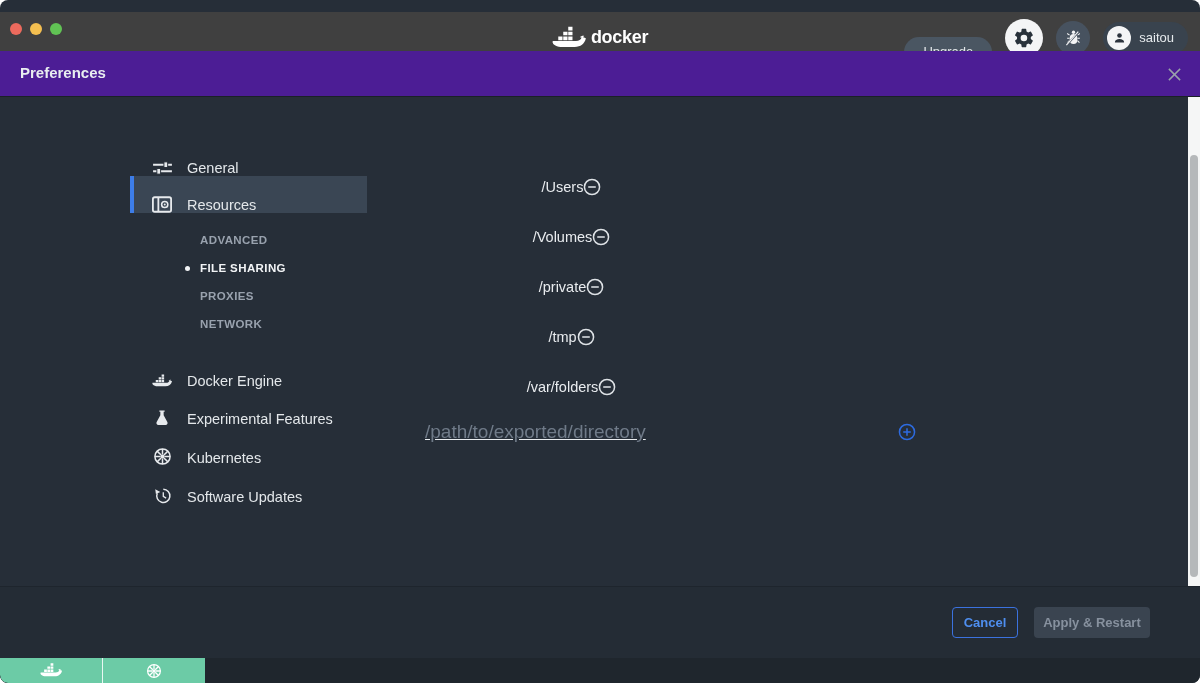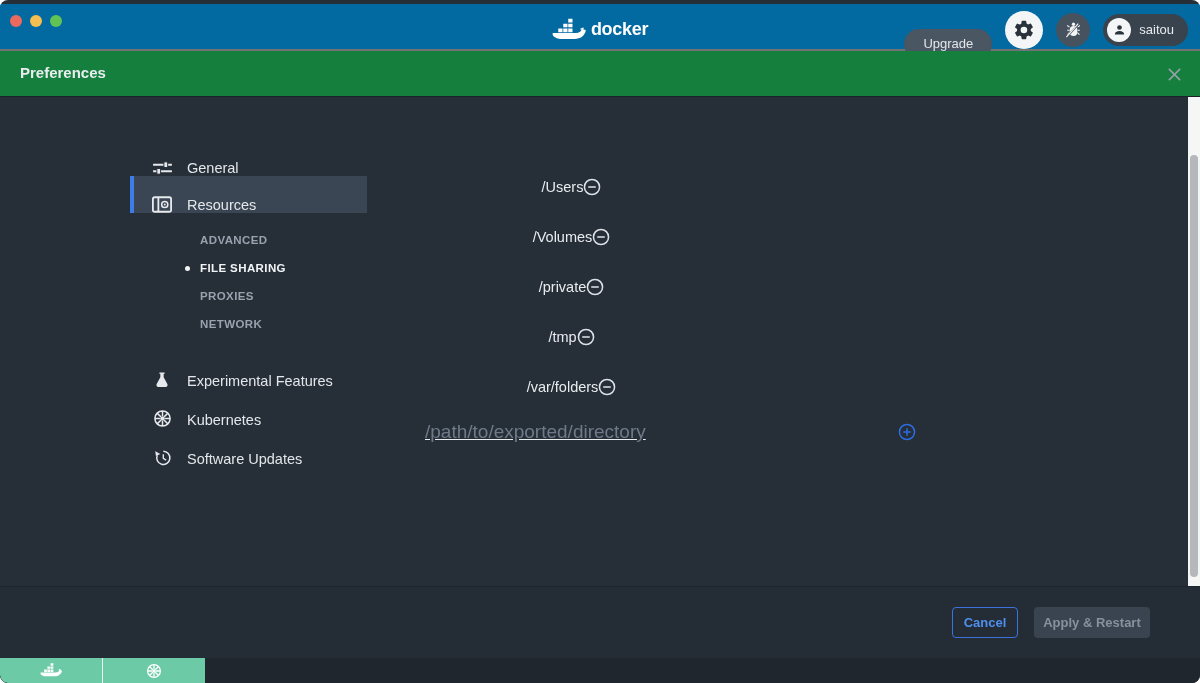--- a/index.html
+++ b/index.html
@@ -1,38 +1,38 @@
 <!DOCTYPE html>
 <html><head>
 <meta charset="utf-8">
 <style>
   * { margin:0; padding:0; box-sizing:border-box; }
   html,body { background:#ffffff; }
   body { font-family:"Liberation Sans","DejaVu Sans",sans-serif; width:1200px; height:683px; overflow:hidden; }
   .window { position:relative; width:1200px; height:683px; background:#262E38; border-radius:8px; overflow:hidden; }
 
   
-  .topbar { position:absolute; top:4px; left:0; right:0; height:51px; background:#0369a1; border-bottom:6px solid #737373; }
+  .topbar { position:absolute; top:12px; left:0; right:0; height:51px; background:#404040; border-bottom:1px solid #737373; }
   .traffic { position:absolute; top:11px; left:10px; display:flex; gap:8px; }
   .light { width:12px; height:12px; border-radius:50%; }
   .light.red{ background:#EC6A5D; } .light.yellow{ background:#F4BF50; } .light.green{ background:#61C354; }
   .brand { position:absolute; top:0; left:50%; transform:translateX(-50%); height:51px; display:flex; align-items:center; gap:5px; color:#fff; }
   .brand svg { display:block; }
   .brand-text { font-size:18px; font-weight:bold; letter-spacing:-0.3px; color:#fff; }
   .topbar-right { position:absolute; top:0; right:12px; height:51px; display:flex; align-items:center; gap:13px; }
   .upgrade-btn { background:#4A5662; color:#E2E6E9; border:none; border-radius:16px; height:30px; padding:0 19px; font-size:13px; font-family:inherit; cursor:pointer;margin-top:28px; }
   .circle-btn { width:38px; height:38px; border-radius:50%; display:flex; align-items:center; justify-content:center; border:none; cursor:pointer; }
   .circle-btn.white { background:#F4F5F6; color:#29323B; }
   .circle-btn.gray  { background:#47525F; color:#F4F5F6; width:34px; height:34px; }
   .avatar-pill { display:flex; align-items:center; gap:8px; background:#39434E; border-radius:16px; height:32px; padding:4px 14px 4px 4px; cursor:pointer; }
   .avatar-circle { width:24px; height:24px; border-radius:50%; background:#F4F5F6; color:#2B333D; display:flex; align-items:center; justify-content:center; }
   .avatar-name { color:#E6EAED; font-size:13px; }
 
   
-  .pref-header { position:absolute; top:51px; left:0; right:0; height:46px; background:#15803d; border-bottom:1px solid #1A2127; }
+  .pref-header { position:absolute; top:51px; left:0; right:0; height:46px; background:#4c1d95; border-bottom:1px solid #1A2127; }
   .pref-title { position:absolute; left:20px; top:13px; font-size:15px; font-weight:bold; color:#E9EDF0; }
   .close-btn { position:absolute; right:16px; top:13px; width:20px; height:20px; background:none; border:none; color:#99A2AB; cursor:pointer; display:flex; align-items:center; justify-content:center; }
 
   
   .sidebar { position:absolute; left:130px; top:138px; width:237px; }
   .nav-item { display:flex; align-items:flex-end; gap:15px; height:38px; padding-left:22px; color:#E3E7EA; font-size:14.5px; cursor:pointer; position:relative; }
   .nav-item .nav-icon { width:20px; display:flex; justify-content:center; color:#E7EAED; }
   .nav-item.selected { background:#3A4654; height:37px; }
   .nav-item.selected::before { content:""; position:absolute; left:0; top:0; bottom:0; width:4px; background:#3D7DE8; }
   .sub-list { padding:13px 0;font-weight:bold; }
@@ -218,20 +218,28 @@
       <span>Resources</span>
     </div>
     <div class="sub-list">
       <div class="sub-item">ADVANCED</div>
       <div class="sub-item active">FILE SHARING</div>
       <div class="sub-item">PROXIES</div>
       <div class="sub-item">NETWORK</div>
     </div>
     <div class="nav-item">
       <span class="nav-icon">
+          <svg width="21" height="16" fill="currentColor">
+            <use href="#i-whale"></use>
+          </svg>
+        </span>
+      <span>Docker Engine</span>
+    </div>
+    <div class="nav-item">
+      <span class="nav-icon">
           <svg width="18" height="18" fill="currentColor">
             <use href="#i-flask"></use>
           </svg>
         </span>
       <span>Experimental Features</span>
     </div>
     <div class="nav-item tall">
       <span class="nav-icon">
           <svg width="19" height="19" fill="currentColor">
             <use href="#i-helm"></use>

